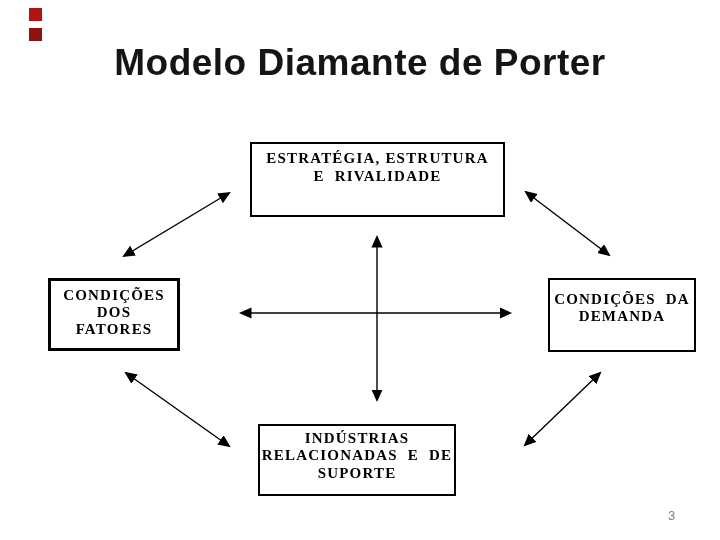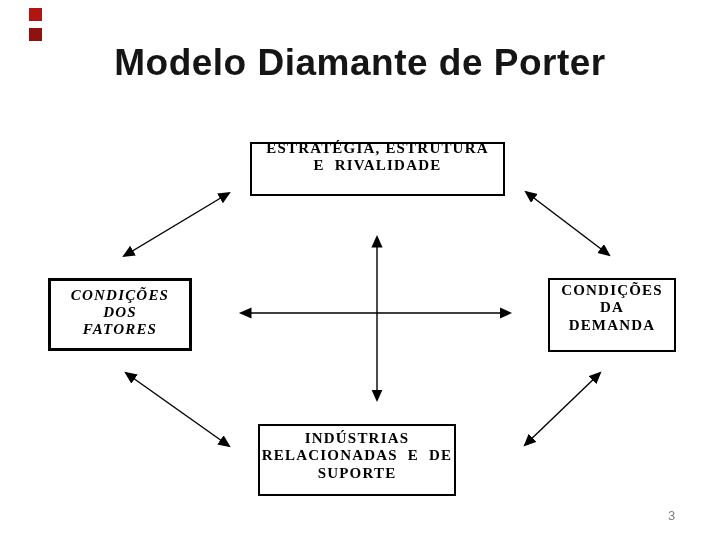--- a/index.html
+++ b/index.html
@@ -41,23 +41,23 @@
     text-align:center;
     font-family:"Liberation Serif", serif;
     font-weight:bold;
     font-size:15px;
     line-height:1.15;
     letter-spacing:1.2px;
     color:#000000;
     box-sizing:border-box;
     white-space:pre-wrap;
   }
-  .box-top{left:250px;top:142px;width:255px;height:54px;padding-bottom:24px;}
-  .box-left{left:48px;top:278px;width:144px;height:73px;border-width:3px;padding-bottom:4px;font-style:italic;}
-  .box-right{left:548px;top:278px;width:128px;height:74px;padding-bottom:14px;}
+  .box-top{left:250px;top:142px;width:255px;height:75px;padding-bottom:24px;}
+  .box-left{left:48px;top:278px;width:132px;height:73px;border-width:3px;padding-bottom:4px;}
+  .box-right{left:548px;top:278px;width:148px;height:74px;padding-bottom:14px;}
   .box-bottom{left:258px;top:424px;width:198px;height:72px;padding-bottom:8px;}
   .footer{
     position:absolute;
     left:265px;top:508px;
     font-size:13px;
     color:#7f7f7f;
     white-space:pre-wrap;
   }
   .page-number{
     position:absolute;

